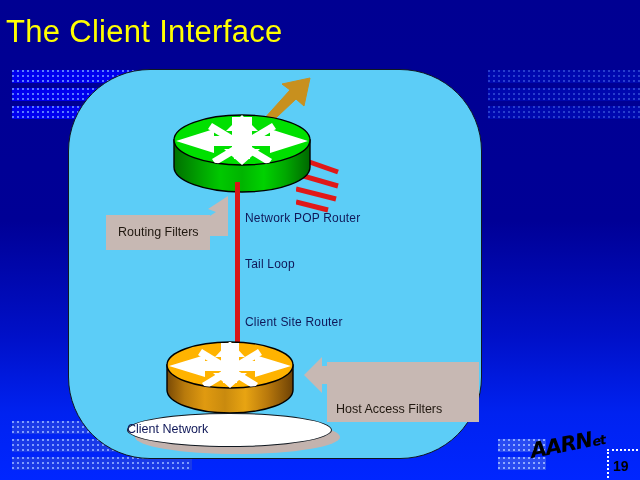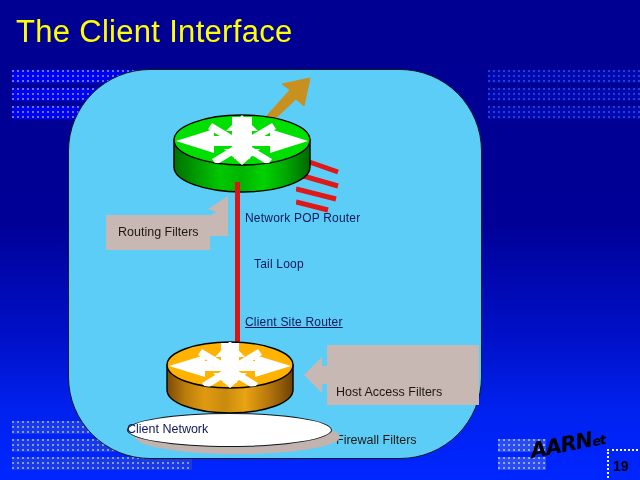--- a/index.html
+++ b/index.html
@@ -51,21 +51,21 @@
     width: 48px;
     background-color: #2a4cf2;
     background-image:
       radial-gradient(circle at 1px 1px, #8fa9ff 0.8px, transparent 1.2px);
     background-size: 5px 5px;
   }
 
   
   #title {
     position: absolute;
-    left: 16px;
+    left: 6px;
     top: 14px;
     font-size: 31px;
     color: #ffff00;
     letter-spacing: 0.3px;
     white-space: nowrap;
   }
 
   
   #panel {
     position: absolute;
@@ -112,21 +112,21 @@
   }
   #routing-filters-tab {
     position: absolute;
     left: 200px;
     top: 196px;
     width: 30px;
     height: 40px;
   }
   #filters-box {
     left: 327px;
-    top: 345px;
+    top: 362px;
     width: 152px;
     height: 60px;
     padding: 7px 0 16px 9px;
     box-sizing: border-box;
   }
   #filters-tab {
     position: absolute;
     left: 304px;
     top: 355px;
     width: 28px;
@@ -292,23 +292,23 @@
   <div id="routing-filters-tab">
     <svg width="30" height="40" viewBox="0 0 30 40">
       <path d="M28 0 L8 13 L16 16 L2 25 L2 40 L28 40 Z" fill="#c7b8b3"></path>
     </svg>
   </div>
   <div class="callout" id="routing-filters-box">Routing Filters</div>
 
   <div class="lbl" style="left:245px; top:211px;">Network POP Router</div>
 
   <div id="tail-loop-line"></div>
-  <div class="lbl" style="left:254px; top:257px;">Tail Loop</div>
-
-  <div class="lbl" style="left:245px; top:315px;text-decoration:underline;">Client Site Router</div>
+  <div class="lbl" style="left:245px; top:257px;">Tail Loop</div>
+
+  <div class="lbl" style="left:245px; top:315px;">Client Site Router</div>
 
   <div class="router" style="left:165px; top:340px;">
     <svg width="130" height="76" viewBox="0 0 130 76">
       <defs>
         <linearGradient id="goldSide" x1="0" y1="0" x2="1" y2="0">
           <stop offset="0%" stop-color="#7a4a06"></stop>
           <stop offset="14%" stop-color="#b87a0c"></stop>
           <stop offset="30%" stop-color="#e09a10"></stop>
           <stop offset="46%" stop-color="#c98a0e"></stop>
           <stop offset="62%" stop-color="#e8a412"></stop>
@@ -332,21 +332,20 @@
     </svg>
   </div>
 
   <div id="filters-tab">
     <svg width="28" height="40" viewBox="0 0 28 40">
       <path d="M0 20 L18 2 L18 11 L28 11 L28 29 L18 29 L18 38 Z" fill="#c7b8b3"></path>
     </svg>
   </div>
   <div class="callout" id="filters-box">
     <div>Host Access Filters</div>
-    <div>Firewall Filters</div>
     
   </div>
 
   <div id="client-net-shadow"></div>
   <div id="client-net"></div>
   <div id="client-net-label">Client Network</div>
 
   <div id="aarnet-logo"><span>AARN</span><span class="sm">et</span></div>
 
   <div id="page-num-box"></div>

